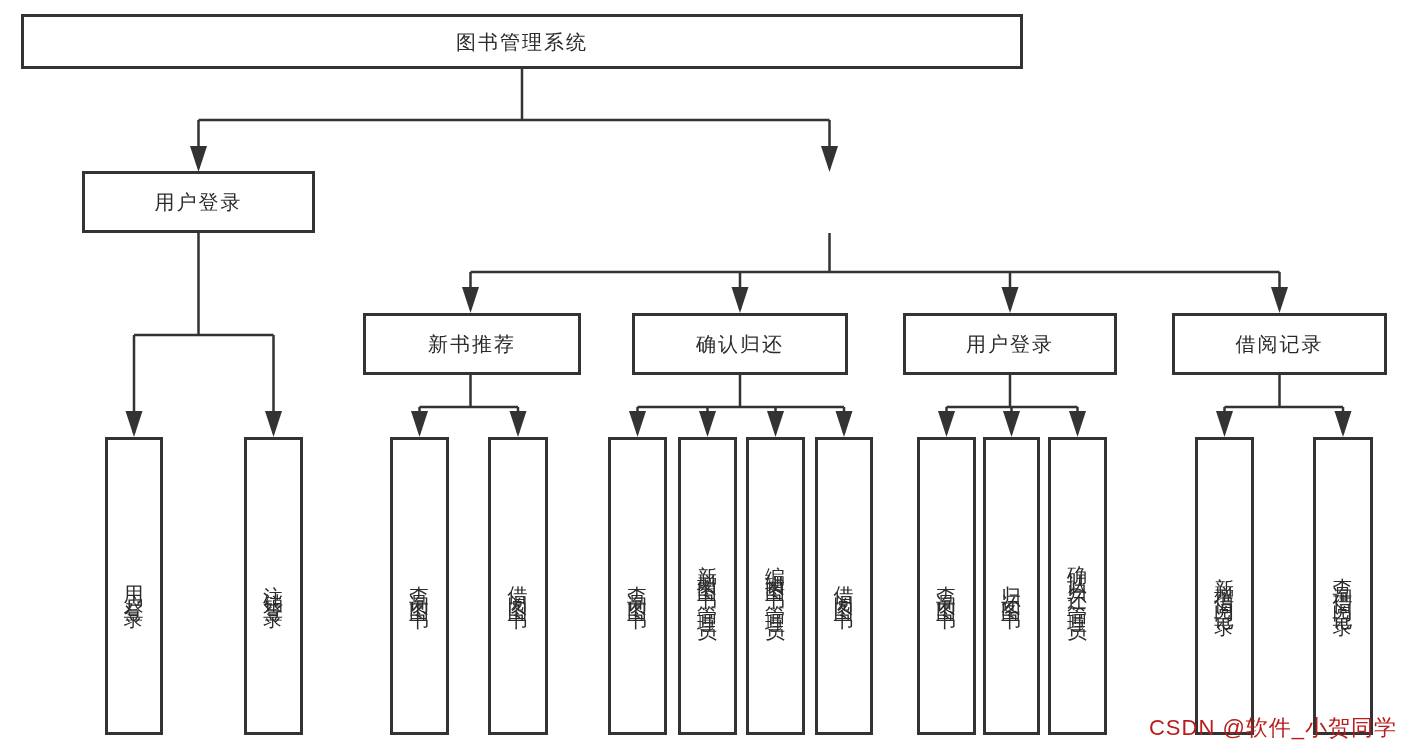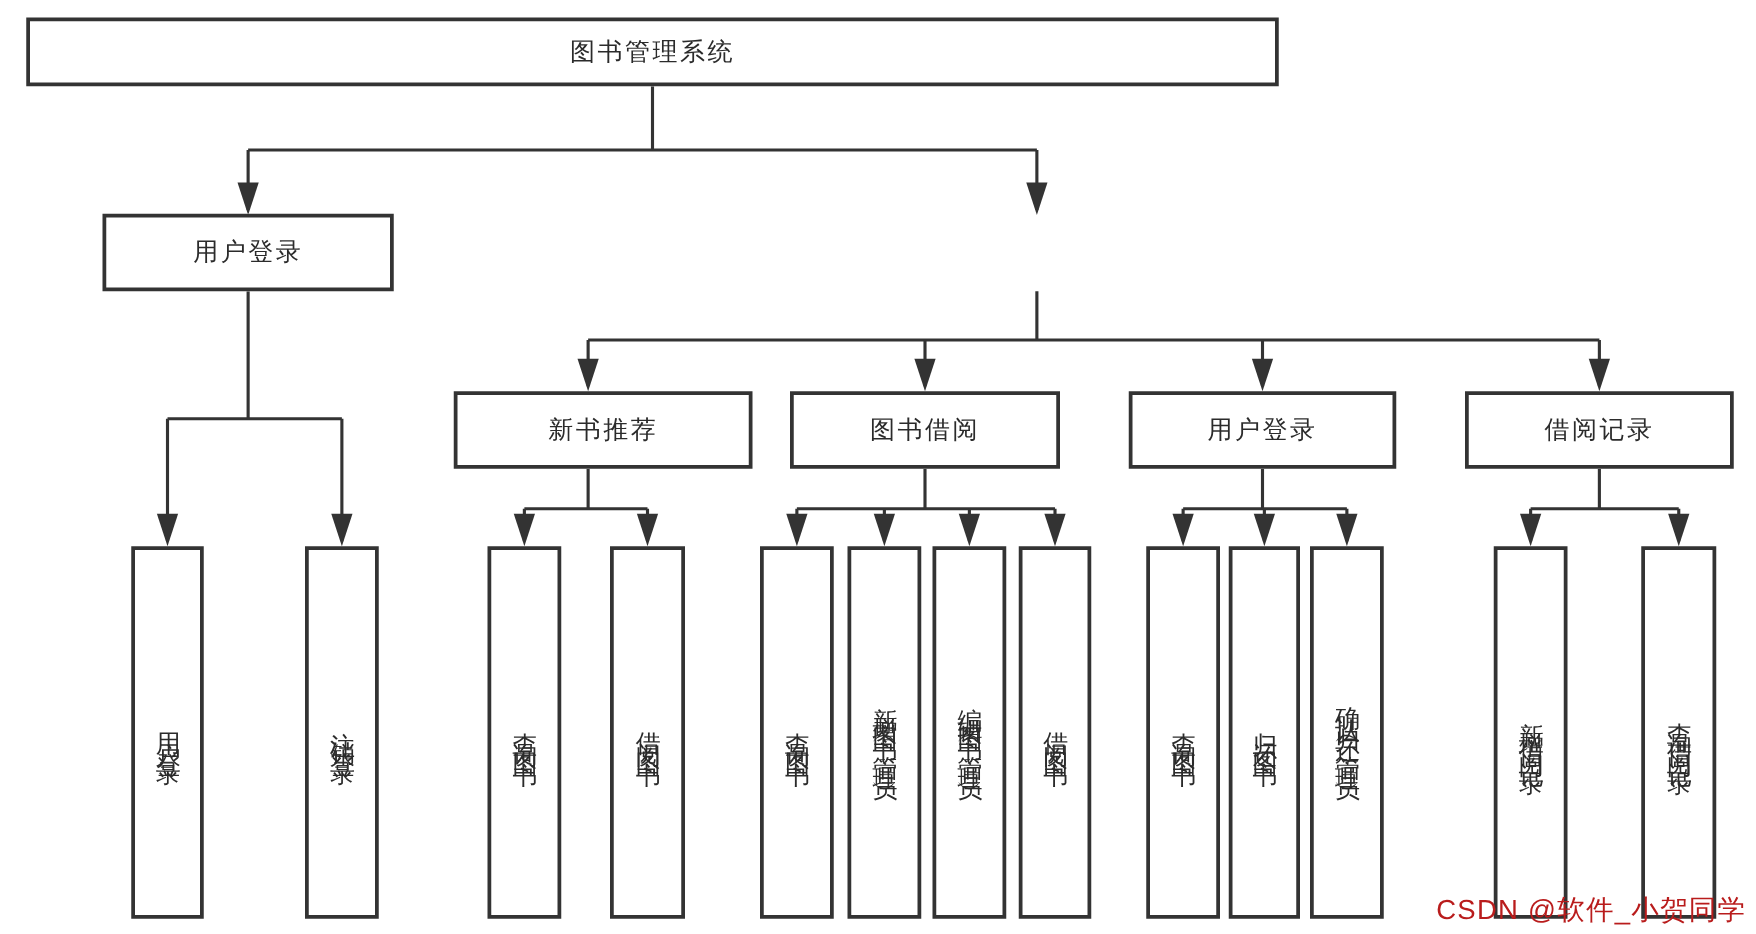--- a/index.html
+++ b/index.html
@@ -42,21 +42,21 @@
     text-orientation: mixed;
     letter-spacing: 8px;
     font-size: 20px;
     white-space: normal;
     line-height: 1;
   }
   
   .n-root           { left:  21px; top:  14px; width: 1002px; height: 55px; }
   .n-user-login     { left:  82px; top: 171px; width: 233px; height: 62px; }
   .n-book-mgmt      { left: 712px; top: 171px; width: 235px; height: 62px; }
-  .n-new-book-rec   { left: 363px; top: 313px; width: 239px; height: 62px; }
+  .n-new-book-rec   { left: 363px; top: 313px; width: 218px; height: 62px; }
   .n-book-borrow    { left: 632px; top: 313px; width: 216px; height: 62px; }
   .n-current-borrow { left: 903px; top: 313px; width: 214px; height: 62px; }
   .n-borrow-record  { left:1172px; top: 313px; width: 215px; height: 62px; }
 
   .n-leaf-user-login { left: 105px; top: 437px; width: 58px; height: 298px; }
   .n-leaf-logout     { left: 244px; top: 437px; width: 59px; height: 298px; }
   .n-leaf-nb-query   { left: 390px; top: 437px; width: 59px; height: 298px; }
   .n-leaf-nb-borrow  { left: 488px; top: 437px; width: 60px; height: 298px; }
   .n-leaf-bb-query   { left: 608px; top: 437px; width: 59px; height: 298px; }
   .n-leaf-bb-add     { left: 678px; top: 437px; width: 59px; height: 298px; }
@@ -122,21 +122,21 @@
     <path d="M1279.5 375 V407 M1224.5 407 H1343 M1224.5 407 V433 M1343 407 V433" stroke="#333333" stroke-width="2.5" fill="none"></path>
     <use href="#arrow" transform="translate(1224.5,437)"></use>
     <use href="#arrow" transform="translate(1343,437)"></use>
   </svg>
 
   <div class="node n-root">图书管理系统</div>
 
   <div class="node n-user-login">用户登录</div>
 
   <div class="node n-new-book-rec">新书推荐</div>
-  <div class="node n-book-borrow">图书借阅</div>
+  <div class="node n-book-borrow">确认归还</div>
   <div class="node n-current-borrow">用户登录</div>
   <div class="node n-borrow-record">借阅记录</div>
 
   <div class="node leaf n-leaf-user-login">用户登录</div>
   <div class="node leaf n-leaf-logout">注销登录</div>
   <div class="node leaf n-leaf-nb-query">查询图书</div>
   <div class="node leaf n-leaf-nb-borrow">借阅图书</div>
   <div class="node leaf n-leaf-bb-query">查询图书</div>
   <div class="node leaf n-leaf-bb-add">新增图书（管理员）</div>
   <div class="node leaf n-leaf-bb-edit">编辑图书（管理员）</div>

